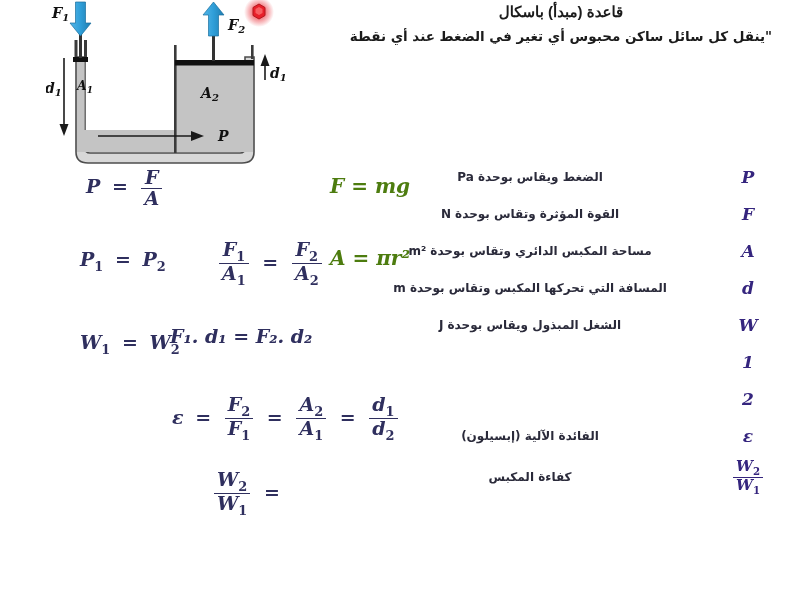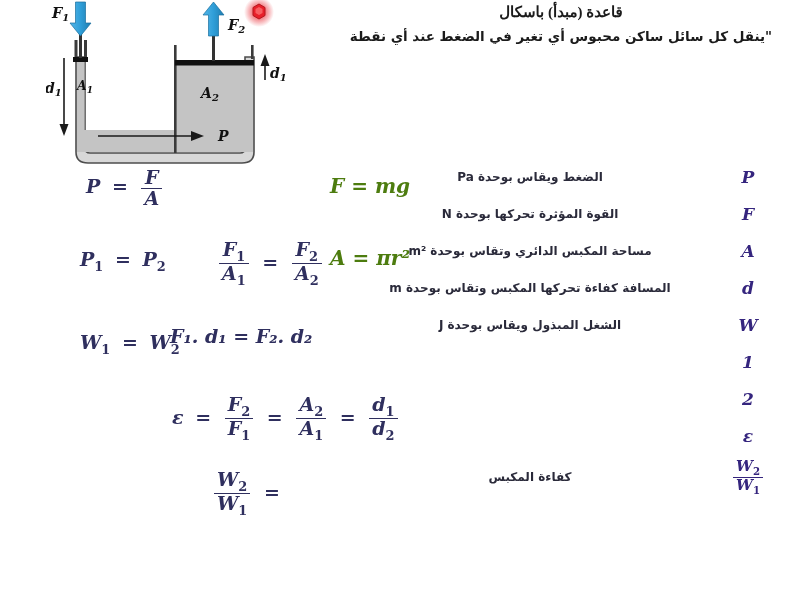--- a/index.html
+++ b/index.html
@@ -19,21 +19,21 @@
   
   #header-block {
     position: absolute;
     top: 2px;
     right: 4px;
     width: 470px;
     text-align: center;
     direction: rtl;
   }
   #rule-title {
-    font-family: Liberation Serif, serif;
+    font-family: Liberation Sans, sans-serif;
     font-weight: bold;
     font-size: 15px;
     color: #1b1b1b;
     letter-spacing: 0px;
     line-height: 20px;
   }
   #rule-quote {
     font-family: "DejaVu Sans", "Liberation Sans", sans-serif;
     font-weight: bold;
     font-size: 13.5px;
@@ -300,37 +300,37 @@
     <div class="legend-sym">P</div>
     <div class="legend-desc">
       <span>الضغط ويقاس بوحدة</span>
       <span class="unit">Pa</span>
     </div>
   </div>
 
   <div class="legend-row">
     <div class="legend-sym">F</div>
     <div class="legend-desc">
-      <span>القوة المؤثرة تحركها بوحدة</span>
+      <span>القوة المؤثرة وتقاس بوحدة</span>
       <span class="unit">N</span>
     </div>
   </div>
 
   <div class="legend-row">
     <div class="legend-sym">A</div>
     <div class="legend-desc">
       <span>مساحة المكبس الدائري وتقاس بوحدة</span>
       <span class="unit">m²</span>
     </div>
   </div>
 
   <div class="legend-row">
     <div class="legend-sym">d</div>
     <div class="legend-desc">
-      <span>المسافة كفاءة تحركها المكبس وتقاس بوحدة</span>
+      <span>المسافة التي تحركها المكبس وتقاس بوحدة</span>
       <span class="unit">m</span>
     </div>
   </div>
 
   <div class="legend-row">
     <div class="legend-sym">W</div>
     <div class="legend-desc">
       <span>الشغل المبذول ويقاس بوحدة</span>
       <span class="unit">J</span>
     </div>
@@ -339,20 +339,24 @@
   <div class="legend-row">
     <div class="legend-sym">1</div>
   </div>
 
   <div class="legend-row">
     <div class="legend-sym">2</div>
   </div>
 
   <div class="legend-row">
     <div class="legend-sym">ε</div>
+    <div class="legend-desc">
+      <span>الفائدة الآلية (إبسيلون)</span>
+      <span class="unit"></span>
+    </div>
   </div>
 
   <div class="legend-row" style="height:46px;">
     <div class="legend-sym">
       <span class="frac">
         <span class="num">W<sub>2</sub></span>
         <span class="den">W<sub>1</sub></span>
       </span>
     </div>
     <div class="legend-desc">

